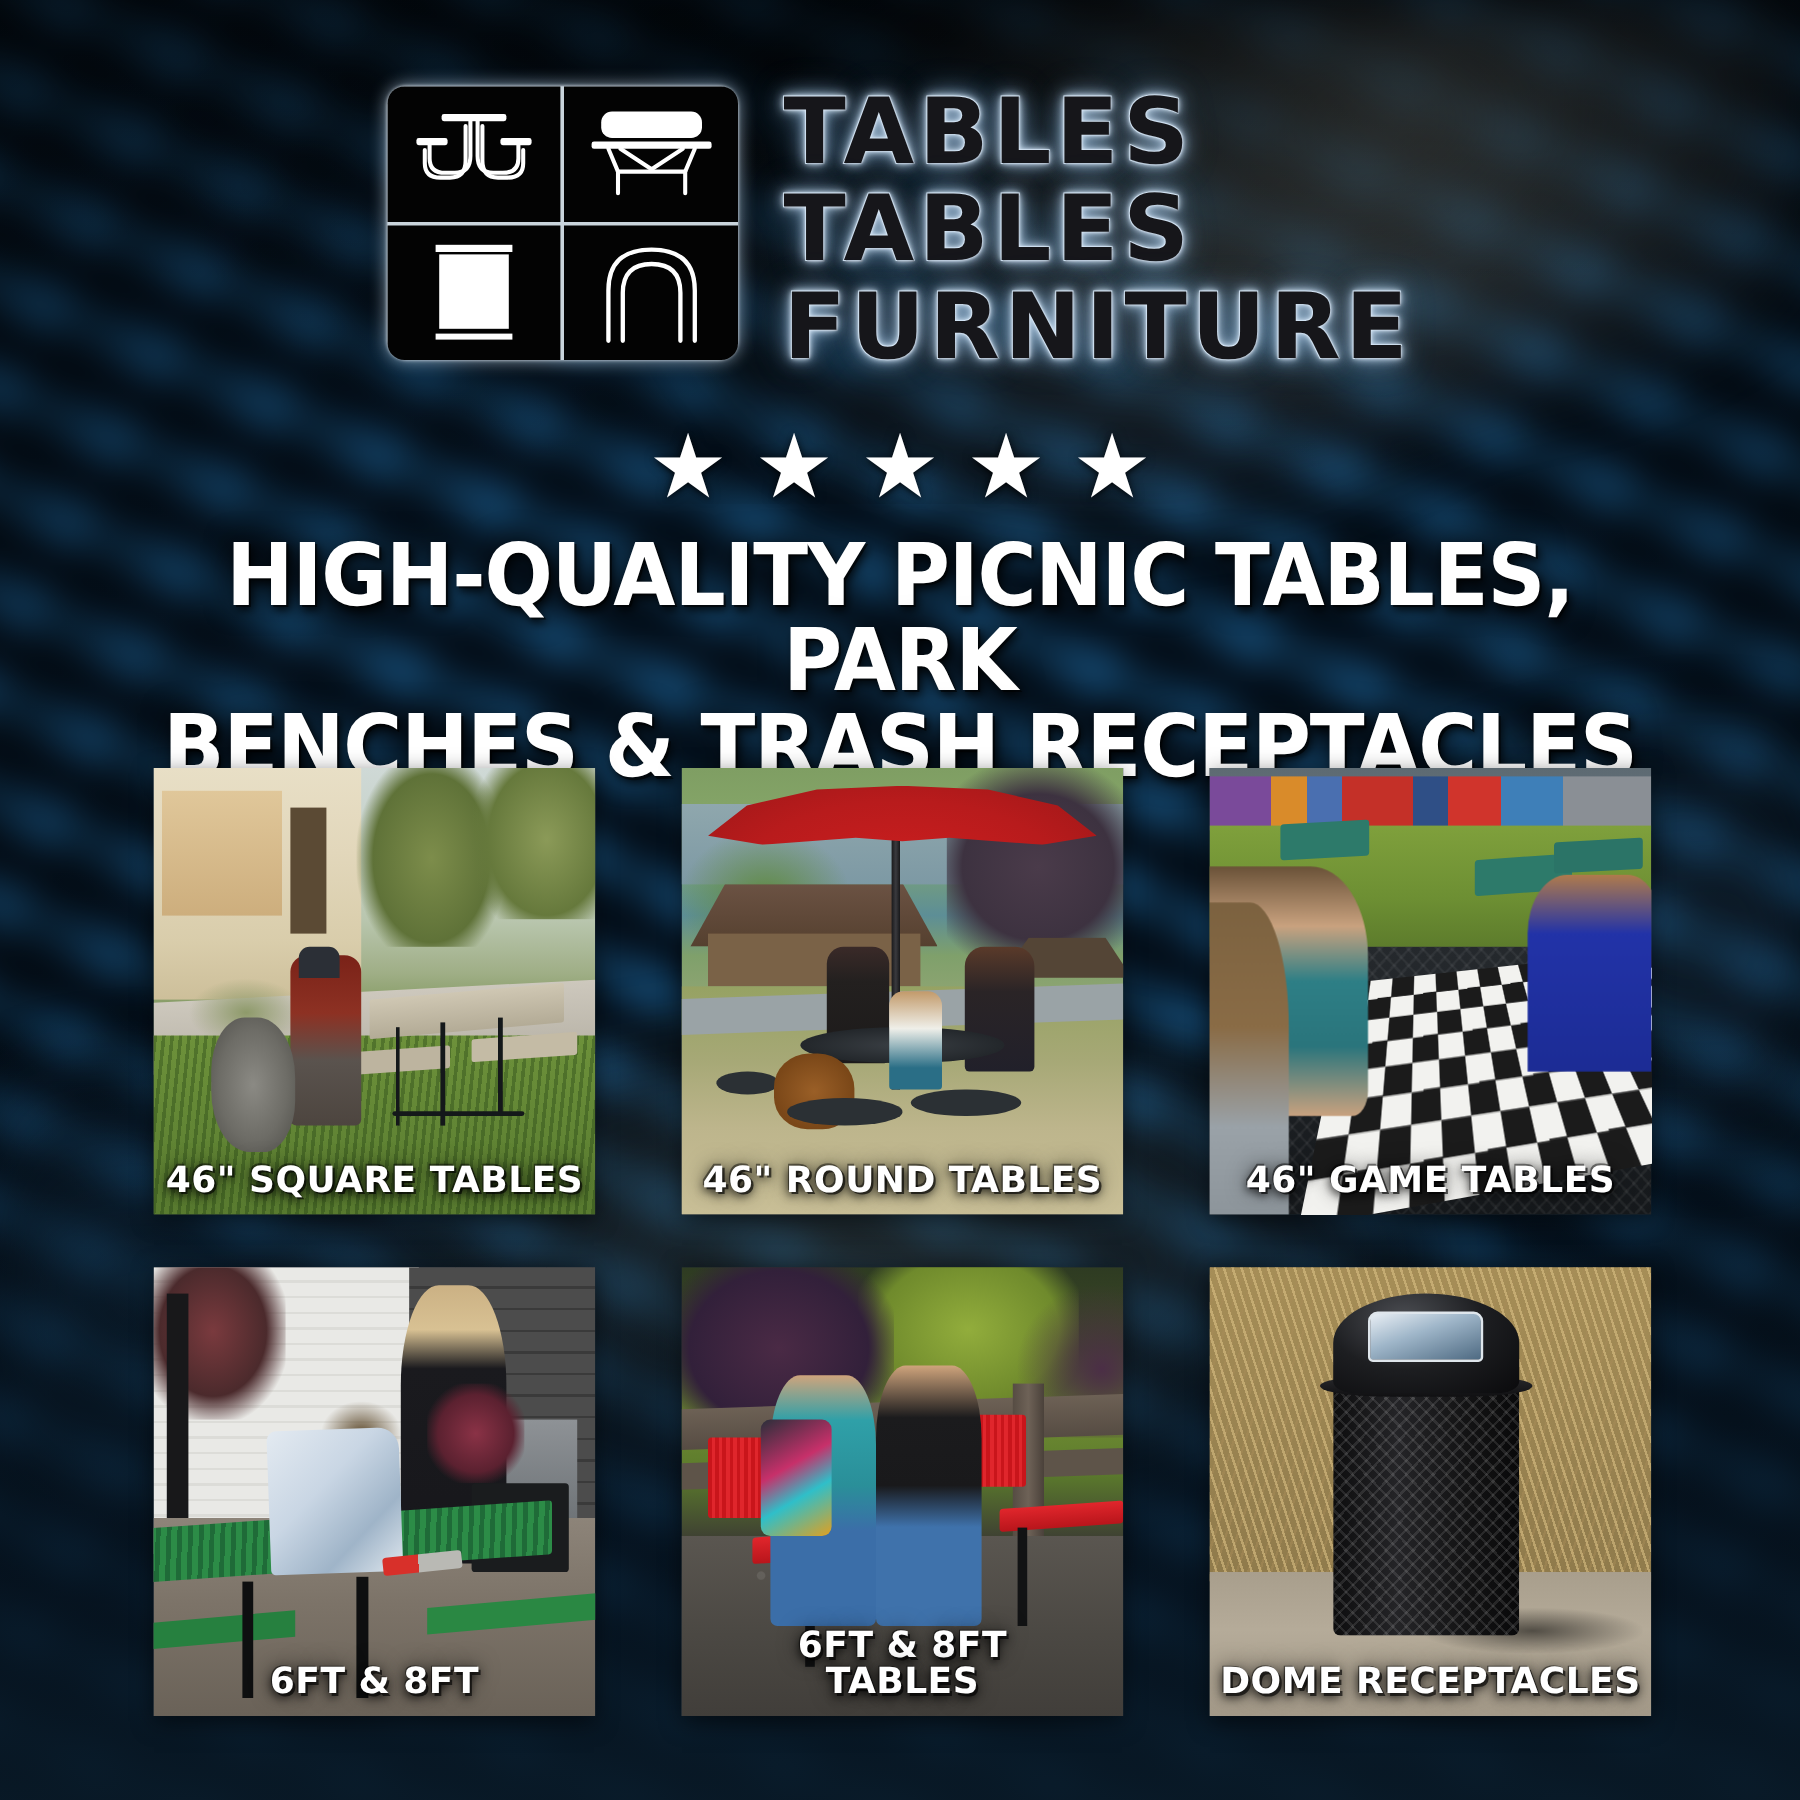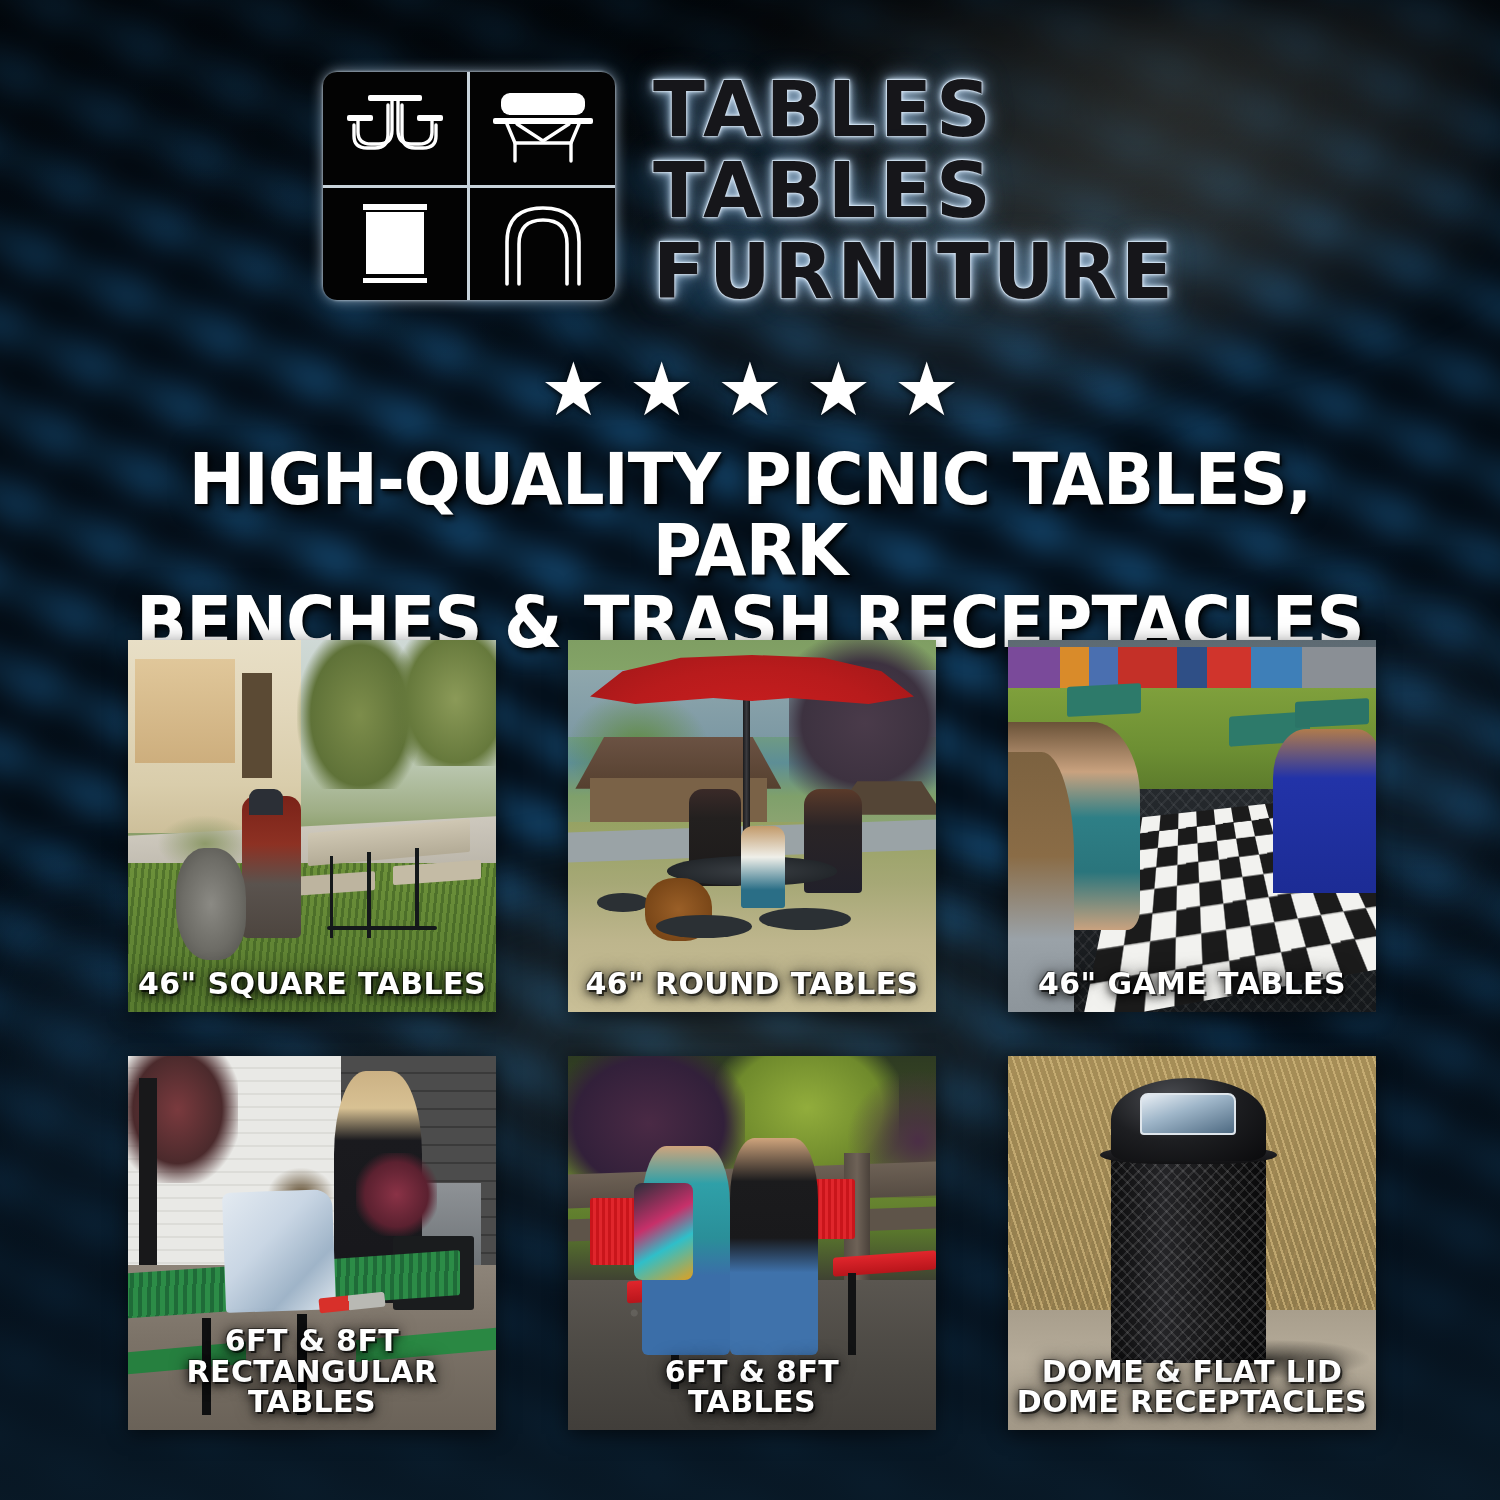--- a/index.html
+++ b/index.html
@@ -417,21 +417,20 @@
           <div class="layer t4-top"></div>
         <div class="layer t4-bench1"></div>
           <div class="layer t4-leg1"></div>
           <div class="layer t4-leg2"></div>
         <div class="layer t4-plant"></div>
           <div class="layer t4-bag"></div>
           <div class="layer t4-trowel"></div>
       </div>
       <div class="cap">
         <span>6FT &amp; 8FT</span>
-        <span class="l2">RECTANGULAR TABLES</span>
       </div>
     </div>
 
     <div class="tile">
       <div class="photo">
         <div class="layer t5-sky"></div>
           <div class="layer t5-fol2"></div>
           <div class="layer t5-fol1"></div>
         <div class="layer t5-fol3"></div>
           <div class="layer t5-fence"></div>
@@ -460,19 +459,18 @@
           <div class="layer t6-blue"></div>
           <div class="layer t6-grass"></div>
         <div class="layer t6-path"></div>
           <div class="layer t6-shadow"></div>
         <div class="layer t6-body"></div>
           <div class="layer t6-rim"></div>
         <div class="layer t6-dome"></div>
           <div class="layer t6-win"></div>
       </div>
       <div class="cap">
-        <span>DOME &amp; FLAT LID</span>
         <span class="l2">DOME RECEPTACLES</span>
       </div>
     </div>
 
   </div>
 </div>
 
 </body></html>

